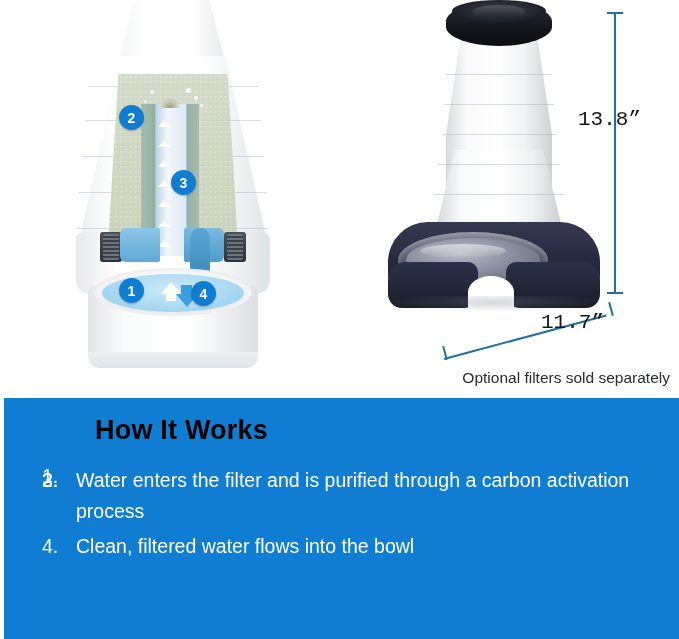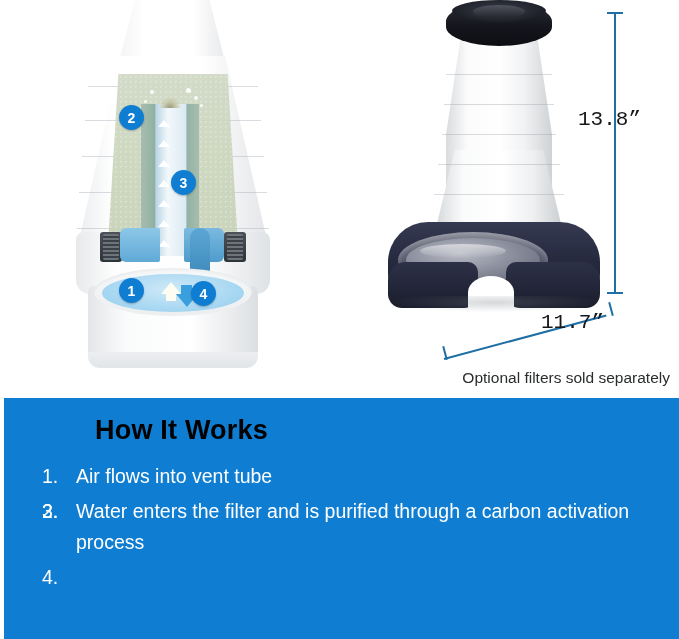--- a/index.html
+++ b/index.html
@@ -359,27 +359,27 @@
     <div class="dim-text" style="left:541px;top:311px;">11.7”</div>
 
     <div id="caption">Optional filters sold separately</div>
   </div>
 
   <div id="panel">
     <div id="panel-title">How It Works</div>
     <ol id="steps">
       <li>
         <span class="num">1.</span>
-        <span>Air flows into vent tube</span>
       </li>
       <li>
         <span class="num">2.</span>
       </li>
       <li>
         <span class="num">3.</span>
         <span>Water enters the filter and is purified through a carbon activation process</span>
       </li>
       <li>
         <span class="num">4.</span>
+        <span>Clean, filtered water flows into the bowl</span>
       </li>
     </ol>
   </div>
 </div>
 
 </body></html>

